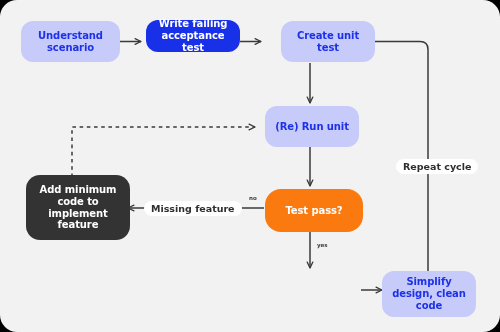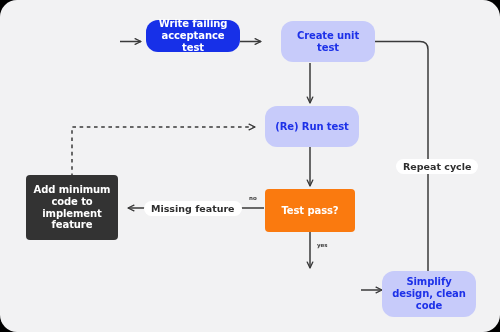--- a/index.html
+++ b/index.html
@@ -107,32 +107,34 @@
       <line x1="310" y1="232" x2="310" y2="268" marker-end="url(#arrow)"></line>
 
       <line x1="264" y1="208" x2="128" y2="208" marker-end="url(#arrow)"></line>
 
       <line x1="361" y1="290" x2="382" y2="290" marker-end="url(#arrow)"></line>
 
       <path d="M 72 177 L 72 127 L 255 127" stroke-dasharray="3.6 3.6" marker-end="url(#arrowDash)"></path>
     </g>
   </svg>
 
+  <div class="node n-lav" style="left:21px; top:21px; width:99px; height:41px; border-radius:12px; font-size:10px;">Understand
+scenario</div>
 
   <div class="node n-blue" style="left:146px; top:20px; width:94px; height:32px; border-radius:12px; font-size:10px;">Write failing
 acceptance
 test</div>
 
   <div class="node n-lav" style="left:265px; top:21px; width:94px; height:41px; border-radius:12px; font-size:10px;margin-left:16px;">Create unit test</div>
 
-  <div class="node n-lav" style="left:265px; top:106px; width:94px; height:41px; border-radius:12px; font-size:10px;">(Re) Run test</div>
+  <div class="node n-lav" style="left:265px; top:106px; width:94px; height:41px; border-radius:12px; font-size:10px;">(Re) Run unit</div>
 
-  <div class="node n-orange" style="left:265px; top:189px; width:90px; height:43px; border-radius:4px; font-size:10px;">Test pass?</div>
+  <div class="node n-orange" style="left:265px; top:189px; width:98px; height:43px; border-radius:16px; font-size:10px;">Test pass?</div>
 
-  <div class="node n-dark" style="left:26px; top:175px; width:92px; height:65px; border-radius:4px; font-size:10px;">Add minimum
+  <div class="node n-dark" style="left:26px; top:175px; width:104px; height:65px; border-radius:14px; font-size:10px;">Add minimum
 code to
 implement
 feature</div>
 
 
   <div class="node n-lav" style="left:382px; top:271px; width:94px; height:46px; border-radius:12px; font-size:10px;">Simplify
 design, clean
 code</div>
 
   <div class="edge-label" style="left:144px; top:201px;text-align:center;">Missing feature</div>

